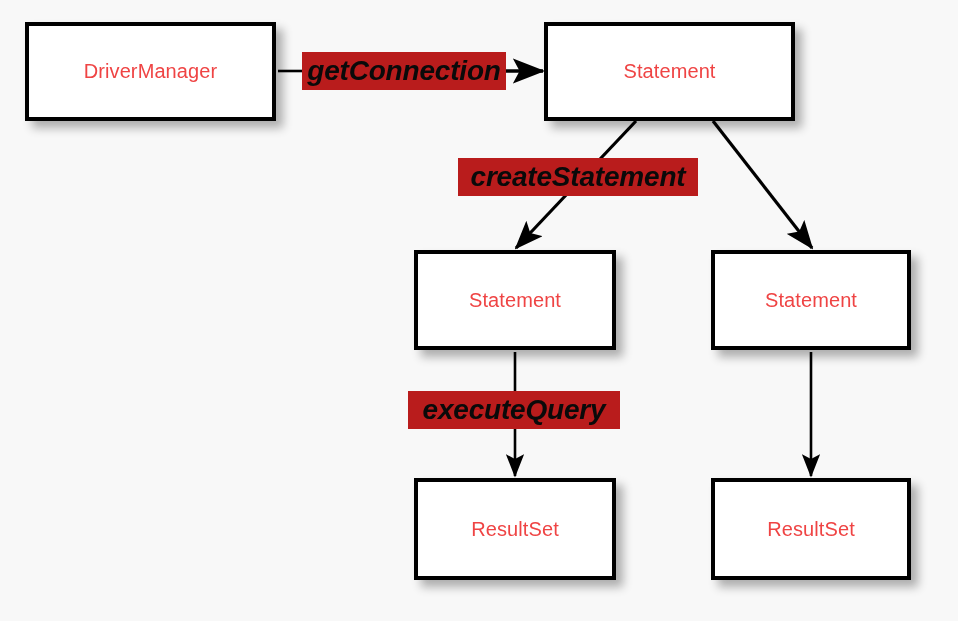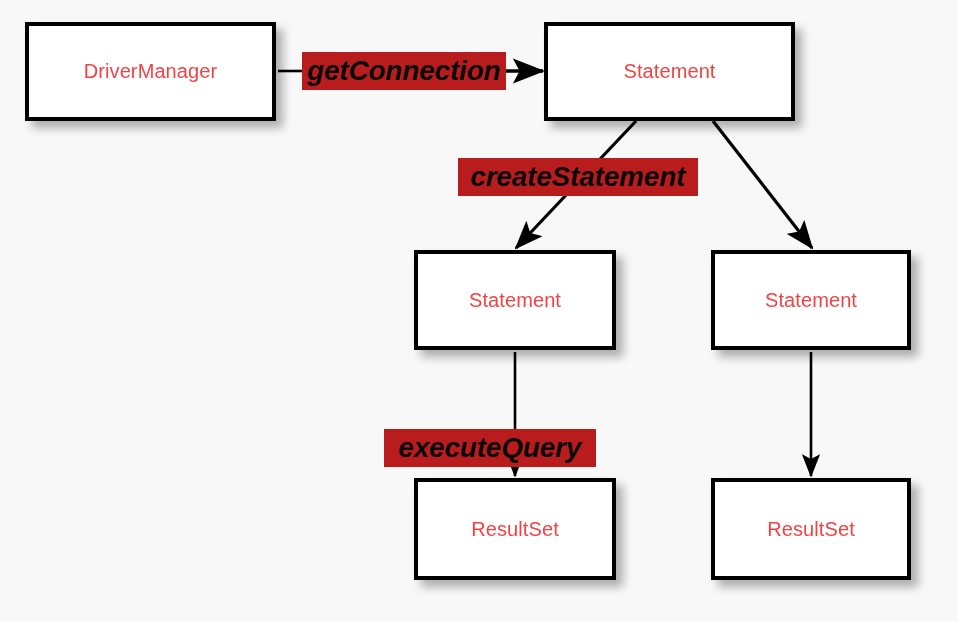--- a/index.html
+++ b/index.html
@@ -102,15 +102,15 @@
   </div>
 
   <div class="node" style="left:711px; top:478px; width:200px; height:102px;">
     <span class="node-label">ResultSet</span>
   </div>
 
   <div class="edge-label" style="left:302px; top:52px; width:204px; height:38px;">getConnection</div>
 
   <div class="edge-label" style="left:458px; top:158px; width:240px; height:38px;">createStatement</div>
 
-  <div class="edge-label" style="left:384px; top:391px; width:212px; height:38px;margin-top:38px;">executeQuery</div>
+  <div class="edge-label" style="left:408px; top:391px; width:212px; height:38px;">executeQuery</div>
 
 </div>
 
 </body></html>

